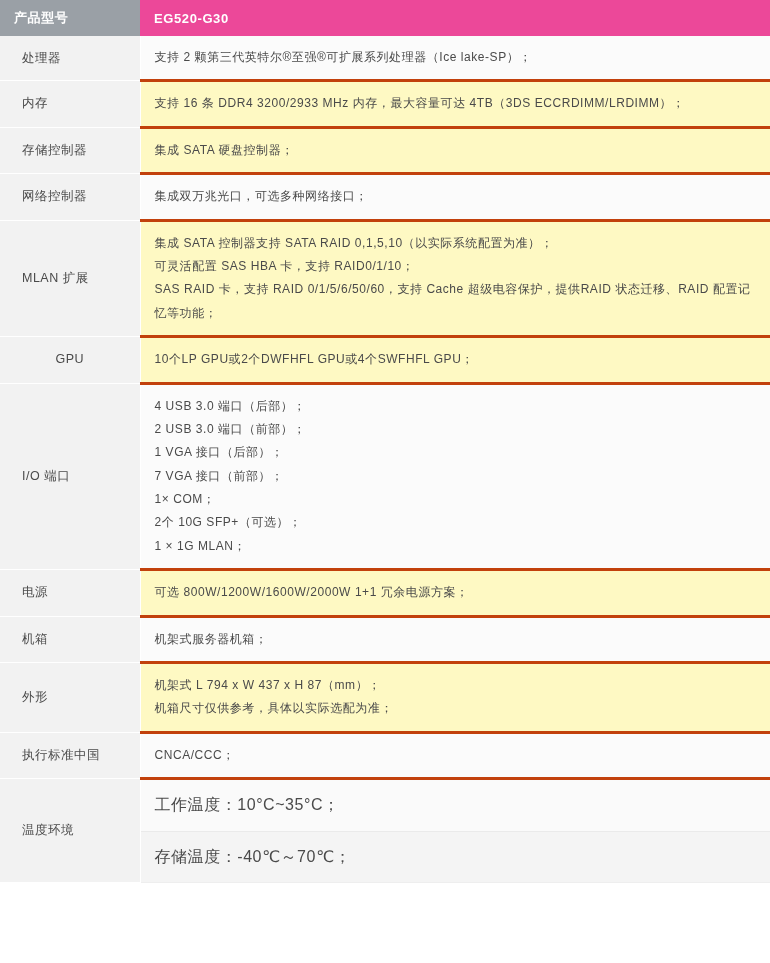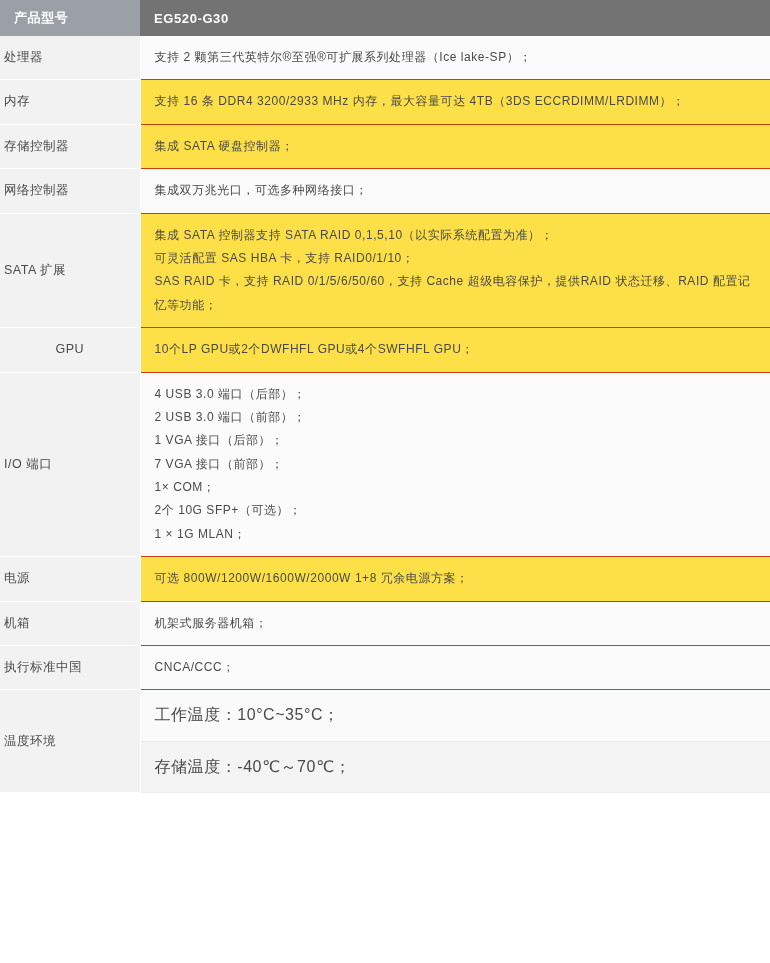--- a/index.html
+++ b/index.html
@@ -26,48 +26,48 @@
     background: #9aa0a6;
     color: #ffffff;
     font-size: 13px;
     font-weight: bold;
     letter-spacing: 0.6px;
     padding: 9px 14px;
     border: none;
     margin-top: 40px;
   }
   .spec-table tr.header-row td.header-value {
-    background: #737373;
+    background: #ec4899;
     padding-left: 14px;
   }
 
   td.label {
     background: #f2f2f2;
     color: #4a4a4a;
     font-size: 12.5px;
     letter-spacing: 0.5px;
-    padding: 10px 4px;
+    padding: 10px 22px;
     vertical-align: middle;
     border-bottom: 1px solid #ffffff;
     border-right: 1px solid #ffffff;
     line-height: 1.7;
   }
   td.label.center { text-align: center; }
 
   td.value {
     background: #fafafa;
     color: #4a4a4a;
     font-size: 12px;
     letter-spacing: 0.55px;
     padding: 10px 14px;
     vertical-align: middle;
-    border-bottom: 1px solid #c2410c;
+    border-bottom: 3px solid #c2410c;
     line-height: 1.95;
   }
-  td.value.alt { background: #fde047; }
+  td.value.alt { background: #fef9c3; }
   td.value.plain { background: #fbfbfb; }
 
   .value-line { display: block; white-space: normal; }
 
   .sub-table {
     width: 100%;
     border-collapse: collapse;
   }
   .sub-table td {
     font-size: 16px;
@@ -114,21 +114,21 @@
           <span class="value-line">集成 SATA 硬盘控制器；</span>
         </td>
       </tr>
       <tr>
         <td class="label">网络控制器</td>
         <td class="value plain">
           <span class="value-line">集成双万兆光口，可选多种网络接口；</span>
         </td>
       </tr>
       <tr>
-        <td class="label">SATA 扩展</td>
+        <td class="label">MLAN 扩展</td>
         <td class="value alt">
           <span class="value-line">集成 SATA 控制器支持 SATA RAID 0,1,5,10（以实际系统配置为准）；</span>
           <span class="value-line">可灵活配置 SAS HBA 卡，支持 RAID0/1/10；</span>
           <span class="value-line">SAS RAID 卡，支持 RAID 0/1/5/6/50/60，支持 Cache 超级电容保护，提供RAID 状态迁移、RAID 配置记忆等功能；</span>
         </td>
       </tr>
       <tr>
         <td class="label center">GPU</td>
         <td class="value alt">
           <span class="value-line">10个LP GPU或2个DWFHFL GPU或4个SWFHFL GPU；</span>
@@ -142,27 +142,34 @@
           <span class="value-line">1 VGA 接口（后部）；</span>
           <span class="value-line">7 VGA 接口（前部）；</span>
           <span class="value-line">1× COM；</span>
           <span class="value-line">2个 10G SFP+（可选）；</span>
           <span class="value-line">1 × 1G MLAN；</span>
         </td>
       </tr>
       <tr>
         <td class="label">电源</td>
         <td class="value alt">
-          <span class="value-line">可选 800W/1200W/1600W/2000W 1+8 冗余电源方案；</span>
+          <span class="value-line">可选 800W/1200W/1600W/2000W 1+1 冗余电源方案；</span>
         </td>
       </tr>
       <tr>
         <td class="label">机箱</td>
         <td class="value plain">
           <span class="value-line">机架式服务器机箱；</span>
+        </td>
+      </tr>
+      <tr>
+        <td class="label">外形</td>
+        <td class="value alt">
+          <span class="value-line">机架式 L 794 x W 437 x H 87（mm）；</span>
+          <span class="value-line">机箱尺寸仅供参考，具体以实际选配为准；</span>
         </td>
       </tr>
       <tr>
         <td class="label">执行标准中国</td>
         <td class="value plain">
           <span class="value-line">CNCA/CCC；</span>
         </td>
       </tr>
       <tr>
         <td class="label">温度环境</td>

